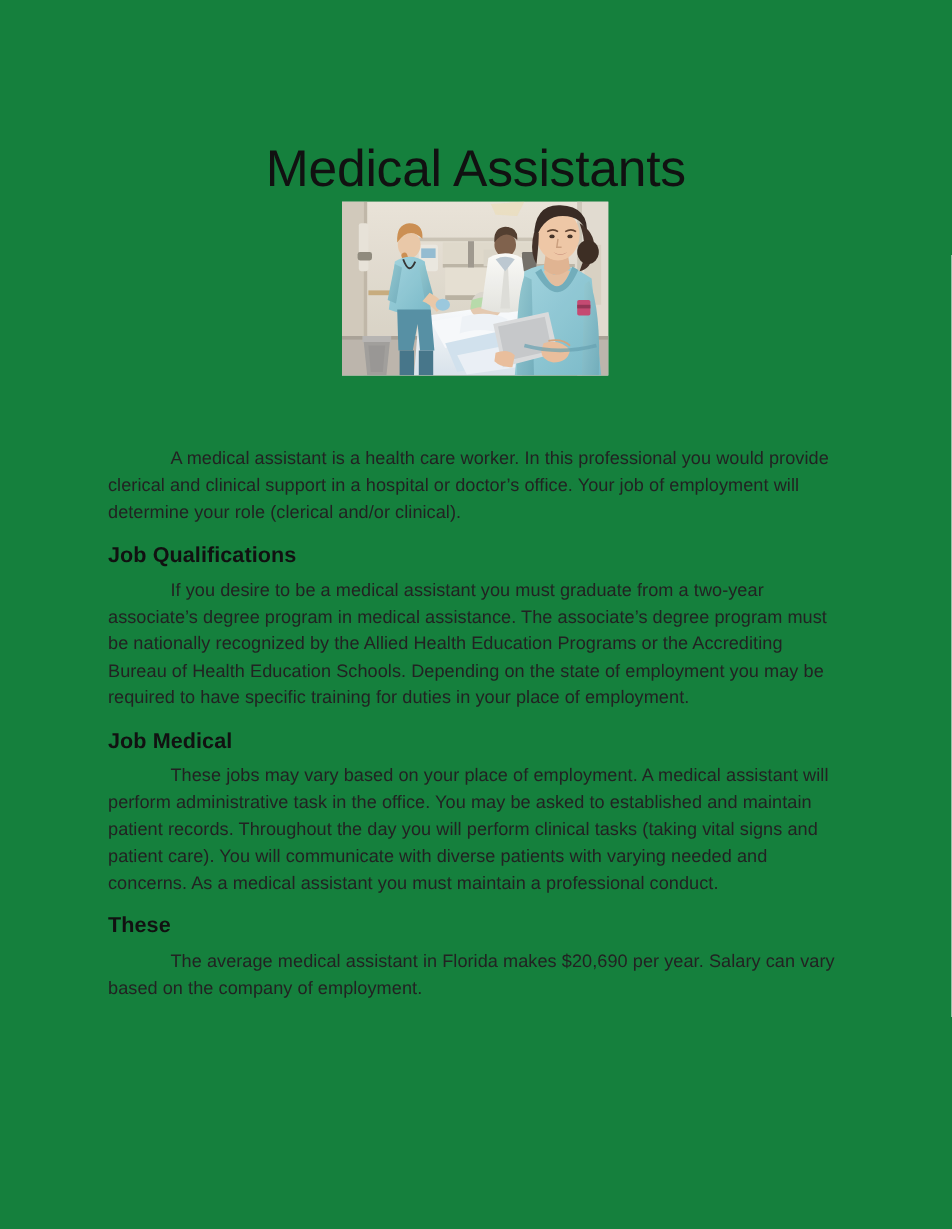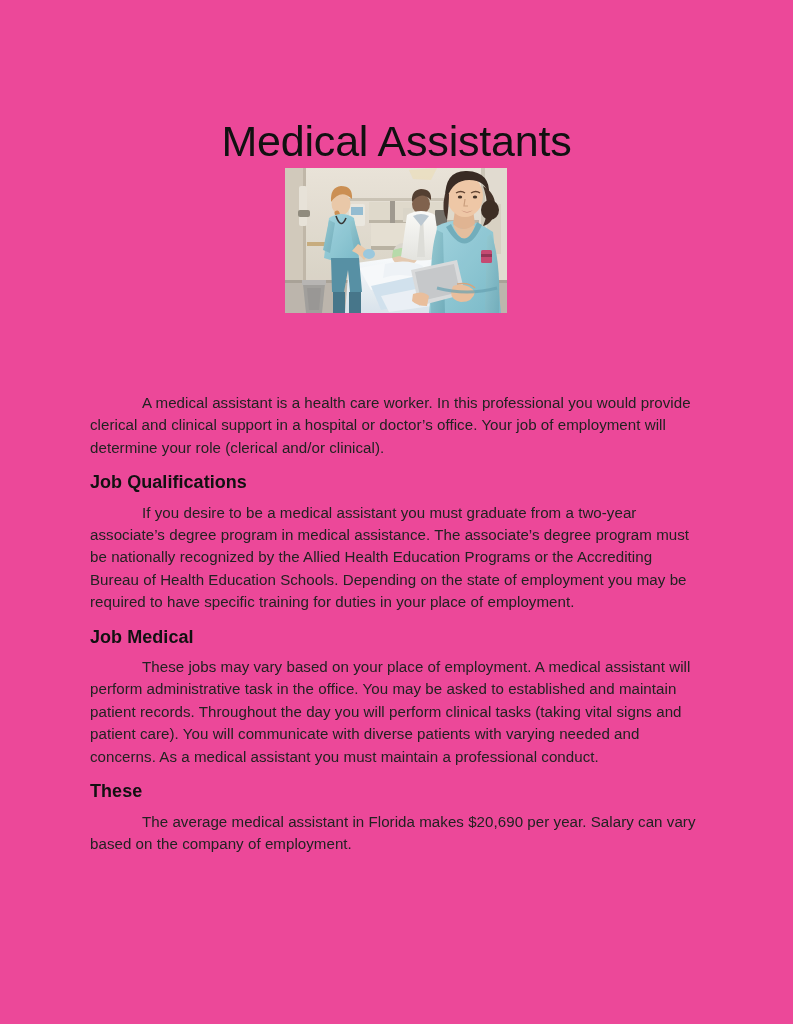--- a/index.html
+++ b/index.html
@@ -13,21 +13,21 @@
     position: relative;
     overflow: hidden;
     font-family: "Liberation Sans", "DejaVu Sans", sans-serif;
     color: #1a1a1a;
     -webkit-font-smoothing: antialiased;
   }
 
   .page {
     position: absolute;
     inset: 0;
-    background: #ec4899;
+    background: #15803d;
   }
 
   
   .doc-title {
     position: absolute;
     left: 0;
     right: 0;
     top: 88px;
     text-align: center;
     font-size: 43px;
@@ -51,21 +51,21 @@
     position: absolute;
     inset: 0;
     overflow: hidden;
   }
   .photo svg { display: block; width: 222px; height: 145px; }
 
   
   .content {
     position: absolute;
     left: 90px;
-    top: 392px;
+    top: 372px;
     width: 612px;
   }
   p.para {
     margin: 0 0 0 0;
     font-size: 15.1px;
     line-height: 22.4px;
     text-indent: 52px;
     color: #222222;
     letter-spacing: 0.05px;
   }

